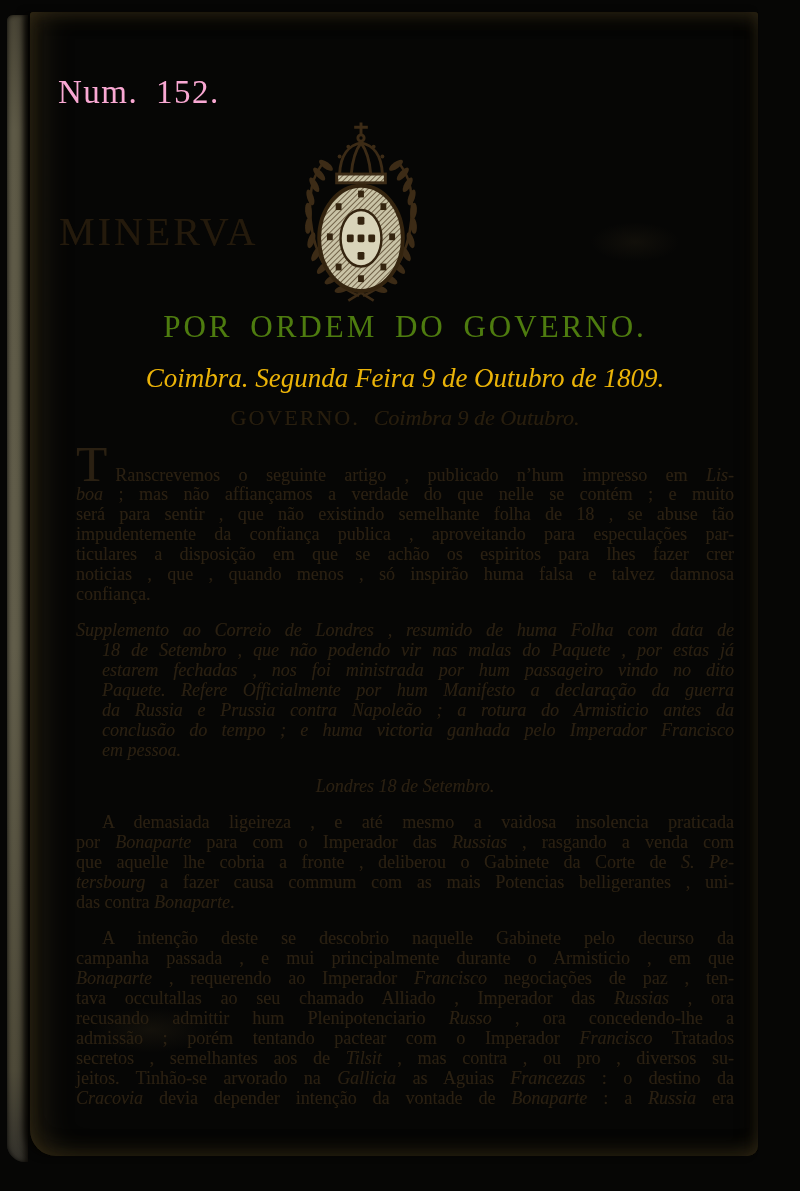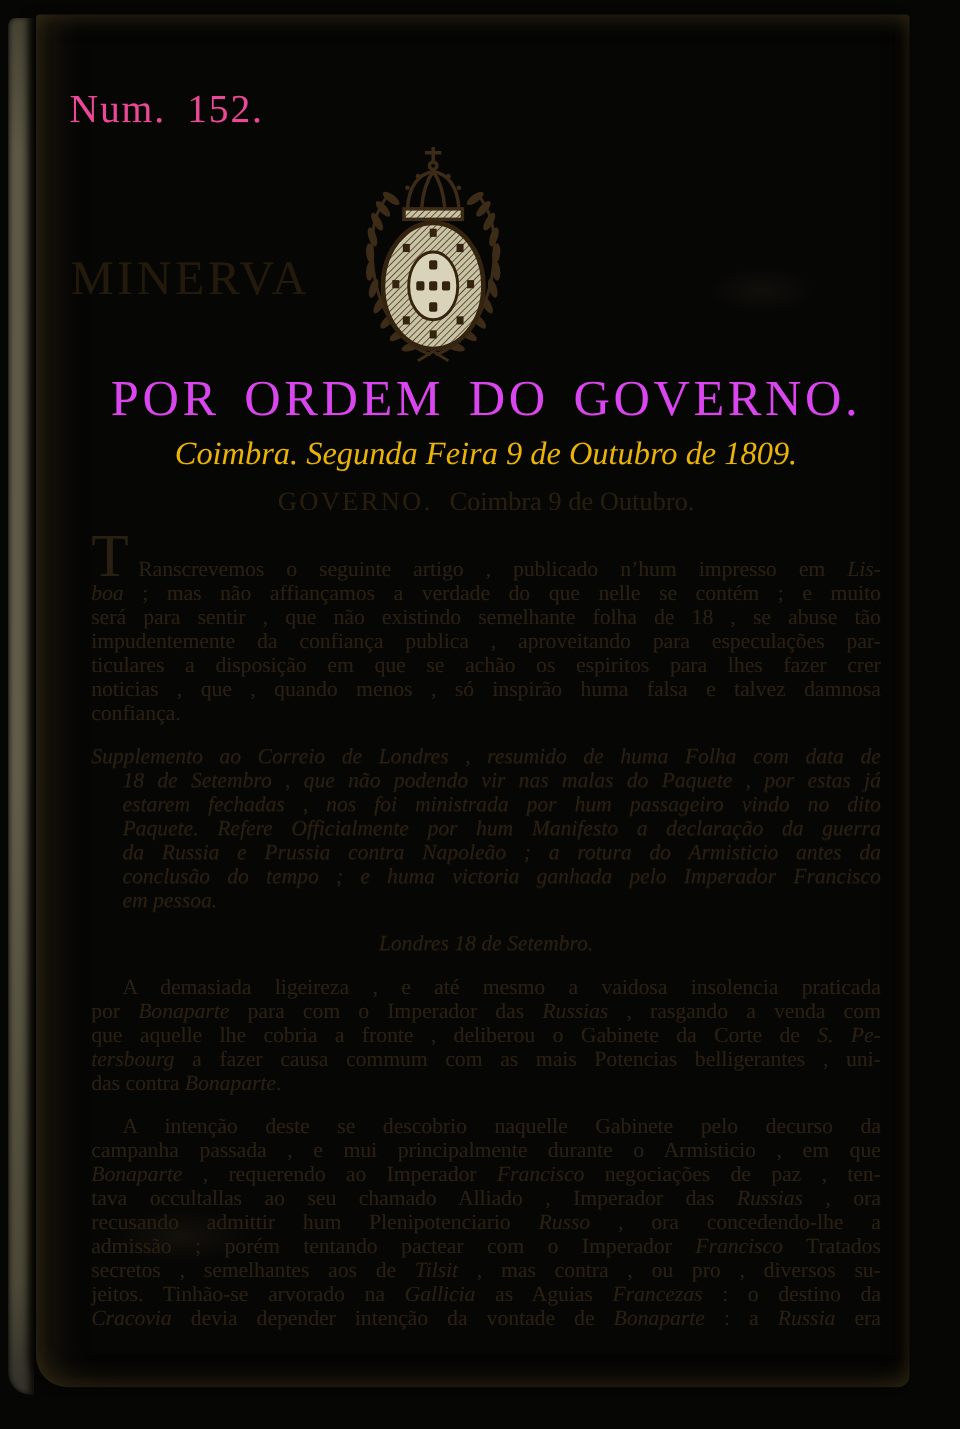--- a/index.html
+++ b/index.html
@@ -20,31 +20,31 @@
       -7px 0 9px -2px rgba(4,3,1,.9),
       inset 0 10px 18px -8px rgba(60,50,25,.55),
       inset 0 -13px 20px -10px rgba(55,45,22,.6),
       inset 18px 0 34px -14px rgba(72,60,32,.65),
       inset -10px 0 24px -14px rgba(72,60,32,.5);
     text-shadow:0.35px 0.25px 0 rgba(42,30,14,.5);}
   .bleed{position:absolute;mix-blend-mode:multiply;filter:blur(1.3px);pointer-events:none;
     background:repeating-linear-gradient(180deg, rgba(96,84,60,.15) 0 8px, rgba(96,84,60,.02) 8px 21px);}
   .stain{position:absolute;border-radius:50%;pointer-events:none;}
 
-  .issue-number{position:absolute;left:28px;top:62px;font-size:33px;letter-spacing:1.5px;word-spacing:8px;color:#ec4899;}
+  .issue-number{position:absolute;left:28px;top:62px;font-size:33px;letter-spacing:1.5px;word-spacing:8px;color:#f9a8d4;}
   .masthead-left{position:absolute;left:29px;top:196px;font-size:40px;letter-spacing:3px;color:#241a0c;}
   .masthead-right{position:absolute;left:468px;top:196px;font-size:40px;letter-spacing:2px;color:#241a0c;}
   .emblem{position:absolute;left:258px;top:106px;width:146px;height:188px;}
   .authority{position:absolute;left:30px;top:297px;width:690px;text-align:center;
-    font-size:42px;letter-spacing:3px;word-spacing:7px;color:#d946ef;}
+    font-size:31px;letter-spacing:3px;word-spacing:7px;color:#4d7c0f;}
   .dateline{position:absolute;left:30px;top:351px;width:690px;text-align:center;
     font-size:27px;font-style:italic;color:#eab308;}
   .section-line{position:absolute;left:30px;top:393px;width:690px;text-align:center;font-size:22px;color:#281e0e;}
   .sec-label{letter-spacing:2px;margin-right:14px;}
-  .sec-date{}
+  .sec-date{font-style:italic;}
 
   .body-text{position:absolute;left:30px;top:436px;width:690px;font-size:18px;color:#2a2012;}
   .para{margin:16px;}
   .line{height:20px;line-height:20px;text-align:justify;text-align-last:justify;overflow:visible;}
   .line.last{text-align-last:left;}
   .para.center .line{text-align:center;text-align-last:center;}
   .it{font-style:italic;}
   .dropcap{font-size:51px;line-height:0;margin-right:8px;letter-spacing:0;}
 </style>
 </head>

